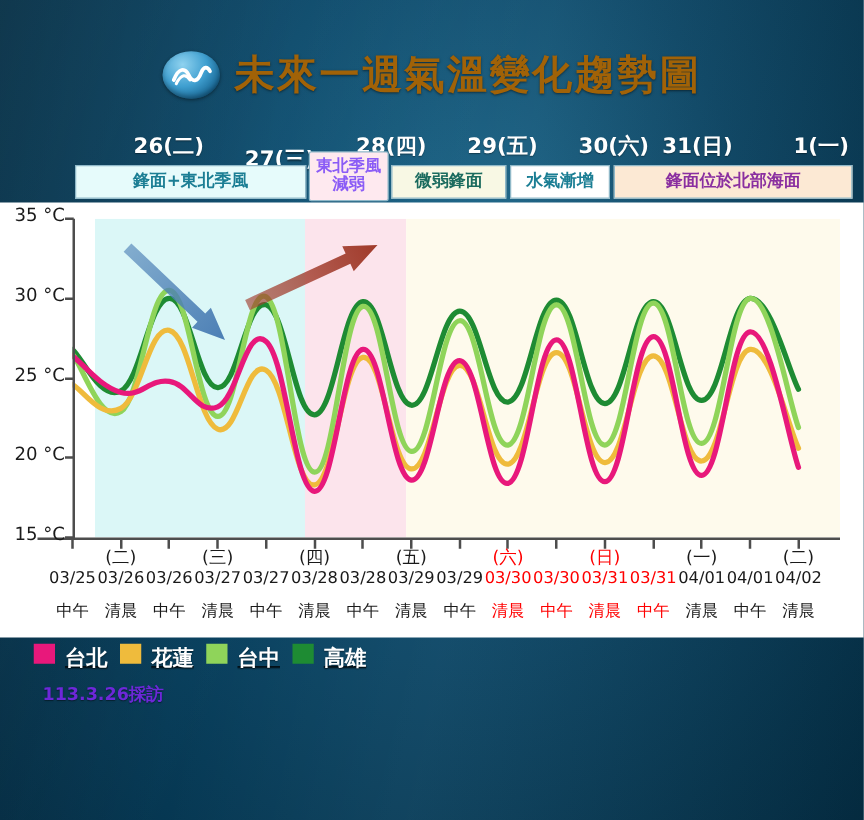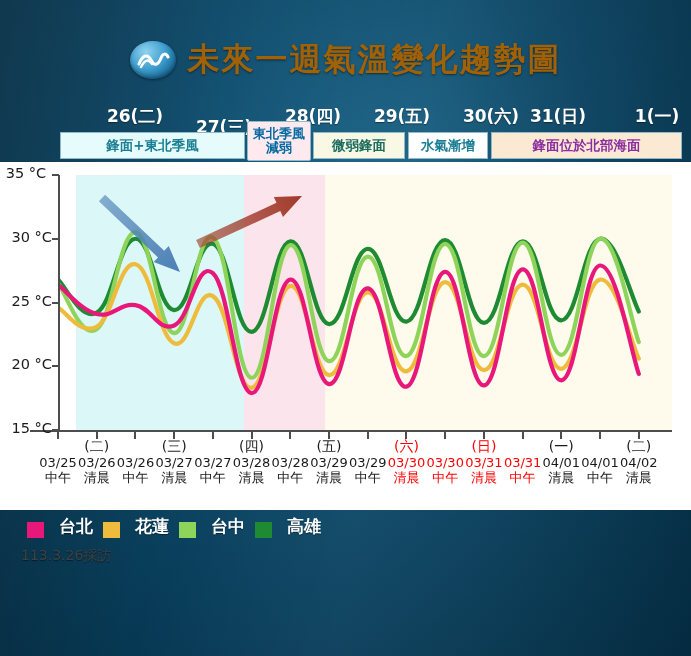--- a/index.html
+++ b/index.html
@@ -95,39 +95,39 @@
   }
   .xtick-mark {
     position: absolute; top: 270px; width: 2px; height: 7px; background: #4d4d4d;
   }
   .xlab {
     position: absolute; width: 54px; margin-left: -27px; text-align: center;
     font-size: 13px; color: #1a1a1a; line-height: 1.12; white-space: nowrap;
   }
   .xlab .wk { display: block; font-size: 14px; height: 17px; }
   .xlab .dt { display: block; }
-  .xlab .tm { display: block; }
+  .xlab .tm { display: block; margin-top: 12px; }
   .xlab.weekend { color: #ff0000; }
   .xlab.weekend .wk { color: #ff0000; }
 
   
   .legend {
     position: absolute; left: 27px; top: 515px;
     display: flex; align-items: center; gap: 10px;
   }
-  .legend-item { display: flex; align-items: flex-end; gap: 15px; }
+  .legend-item { display: flex; align-items: flex-start; gap: 8px; text-decoration: underline; }
   .legend-swatch { width: 17px; height: 16px; flex: none; }
   .legend-label {
     color: #ffffff; font-size: 17px; font-weight: bold;
     text-shadow: 0 1px 1px rgba(0,0,0,0.45);
     white-space: nowrap;
   }
   .caption {
-    position: absolute; left: 21px; top: 547px;
-    color: #404040; font-size: 14px; font-weight: normal;
+    position: absolute; left: 34px; top: 547px;
+    color: #6d28d9; font-size: 14px; font-weight: bold;
     text-shadow: 0 1px 1px rgba(0,0,0,0.45);
     white-space: nowrap;
   }
 </style>
 </head>
 <body>
 
 <div class="bg-sheen"></div>
 
 <div class="title-row">
@@ -147,21 +147,21 @@
     <div class="day-chip" style="left: 303px; width: 78px;">29(五)</div>
     <div class="day-chip" style="left: 392px; width: 78px; text-align: right;">30(六)</div>
     <div class="day-chip" style="left: 459px; width: 78px; text-align: center;">31(日)</div>
     <div class="day-chip" style="left: 558px; width: 78px;">1(一)</div>
   </div>
 
 <div class="cond-bands" id="cond-bands">
     <div class="cond-band" style="left: 0px; width: 185px; background: rgb(230, 251, 251); color: rgb(27, 126, 148);">
       <span>鋒面+東北季風</span>
     </div>
-    <div class="cond-band tall" style="left: 187px; width: 64px; background: rgb(254, 233, 239); color: #0369a1;">
+    <div class="cond-band tall" style="left: 187px; width: 64px; background: rgb(254, 233, 239); color: #8b5cf6;">
       <span>東北季風</span>
       <span>減弱</span>
     </div>
     <div class="cond-band" style="left: 253px; width: 92px; background: rgb(248, 248, 228); color: rgb(27, 107, 94);">
       <span>微弱鋒面</span>
     </div>
     <div class="cond-band" style="left: 348px; width: 80px; background: rgb(255, 255, 255); color: rgb(27, 126, 148);">
       <span>水氣漸增</span>
     </div>
     <div class="cond-band" style="left: 431px; width: 191px; background: rgb(252, 233, 212); color: rgb(138, 47, 160);">
@@ -178,21 +178,21 @@
         <rect x="267" y="0" width="347" height="255" fill="#FEFAEC"></rect>
         <path d="M 0.00 104.55 C 8.13 111.51, 22.46 146.27, 38.72 137.70 C 54.98 129.13, 61.17 64.29, 77.44 63.75 C 93.70 63.21, 99.89 134.08, 116.15 135.15 C 132.42 136.22, 138.61 64.30, 154.87 68.85 C 171.13 73.40, 177.33 157.36, 193.59 156.83 C 209.85 156.29, 216.05 67.91, 232.31 66.30 C 248.57 64.69, 254.76 147.57, 271.03 149.18 C 287.29 150.78, 293.48 74.49, 309.74 73.95 C 326.01 73.41, 332.20 148.50, 348.46 146.63 C 364.72 144.75, 370.92 64.76, 387.18 65.03 C 403.44 65.29, 409.64 147.63, 425.90 147.90 C 442.16 148.17, 448.35 66.84, 464.62 66.30 C 480.88 65.76, 487.07 145.89, 503.33 145.35 C 519.59 144.81, 525.79 65.62, 542.05 63.75 C 558.31 61.88, 572.64 121.16, 580.77 136.43" fill="none" stroke="#1E8B33" stroke-width="4.2" stroke-linecap="round" stroke-linejoin="round"></path>
         <path d="M 0.00 108.38 C 8.13 118.01, 22.46 164.99, 38.72 154.28 C 54.98 143.57, 61.17 56.57, 77.44 57.38 C 93.70 58.18, 99.89 157.03, 116.15 158.10 C 132.42 159.17, 138.61 53.10, 154.87 62.47 C 171.13 71.85, 177.33 201.12, 193.59 202.72 C 209.85 204.33, 216.05 73.61, 232.31 70.13 C 248.57 66.64, 254.76 183.74, 271.03 186.15 C 287.29 188.56, 293.48 82.67, 309.74 81.60 C 326.01 80.53, 332.20 183.73, 348.46 181.05 C 364.72 178.37, 370.92 68.85, 387.18 68.85 C 403.44 68.85, 409.64 181.32, 425.90 181.05 C 442.16 180.78, 448.35 67.84, 464.62 67.58 C 480.88 67.31, 487.07 180.58, 503.33 179.78 C 519.59 178.97, 525.79 66.43, 542.05 63.75 C 558.31 61.07, 572.64 145.34, 580.77 167.03" fill="none" stroke="#8FD45A" stroke-width="4.2" stroke-linecap="round" stroke-linejoin="round"></path>
         <path d="M 0.00 132.60 C 8.13 136.62, 22.46 160.83, 38.72 151.72 C 54.98 142.62, 61.17 85.77, 77.44 89.25 C 93.70 92.73, 99.89 161.61, 116.15 168.30 C 132.42 174.99, 138.61 111.75, 154.87 121.13 C 171.13 130.50, 177.33 215.07, 193.59 212.92 C 209.85 210.78, 216.05 113.60, 232.31 110.92 C 248.57 108.25, 254.76 198.84, 271.03 200.18 C 287.29 201.51, 293.48 118.10, 309.74 117.30 C 326.01 116.50, 332.20 198.49, 348.46 196.35 C 364.72 194.21, 370.92 107.37, 387.18 107.10 C 403.44 106.83, 409.64 194.54, 425.90 195.08 C 442.16 195.61, 448.35 109.92, 464.62 109.65 C 480.88 109.38, 487.07 194.87, 503.33 193.80 C 519.59 192.73, 525.79 106.69, 542.05 104.55 C 558.31 102.41, 572.64 167.00, 580.77 183.60" fill="none" stroke="#EFBB3C" stroke-width="4.2" stroke-linecap="round" stroke-linejoin="round"></path>
         <path d="M 0.00 109.65 C 8.13 115.81, 22.46 134.69, 38.72 138.97 C 54.98 143.26, 61.17 127.64, 77.44 130.05 C 93.70 132.46, 99.89 157.14, 116.15 150.45 C 132.42 143.76, 138.61 83.98, 154.87 98.18 C 171.13 112.37, 177.33 216.69, 193.59 218.03 C 209.85 219.36, 216.05 106.42, 232.31 104.55 C 248.57 102.68, 254.76 207.23, 271.03 209.10 C 287.29 210.97, 293.48 112.94, 309.74 113.47 C 326.01 114.01, 332.20 215.13, 348.46 211.65 C 364.72 208.17, 370.92 97.17, 387.18 96.90 C 403.44 96.63, 409.64 210.91, 425.90 210.38 C 442.16 209.84, 448.35 95.42, 464.62 94.35 C 480.88 93.28, 487.07 206.08, 503.33 205.28 C 519.59 204.47, 525.79 91.86, 542.05 90.53 C 558.31 89.19, 572.64 176.14, 580.77 198.90" fill="none" stroke="#E8187B" stroke-width="4.2" stroke-linecap="round" stroke-linejoin="round"></path>
       </svg>
   </div>
   <div class="axis-v"></div>
   <div class="axis-h"></div>
   <div id="yticks">
-      <div class="ytick-label" style="left: 0px; top: 3px; text-align: center;">35 °C</div>
+      <div class="ytick-label" style="left: 0px; top: 3px;">35 °C</div>
       <div class="ytick-mark" style="top: 12px;"></div>
       <div class="ytick-label" style="left: 0px; top: 66.75px;">30 °C</div>
       <div class="ytick-mark" style="top: 75.75px;"></div>
       <div class="ytick-label" style="left: 0px; top: 130.5px;">25 °C</div>
       <div class="ytick-mark" style="top: 139.5px;"></div>
       <div class="ytick-label" style="left: 0px; top: 194.25px;">20 °C</div>
       <div class="ytick-mark" style="top: 203.25px;"></div>
       <div class="ytick-label" style="left: 0px; top: 258px;">15 °C</div>
       <div class="ytick-mark" style="top: 267px;"></div>
     </div>

